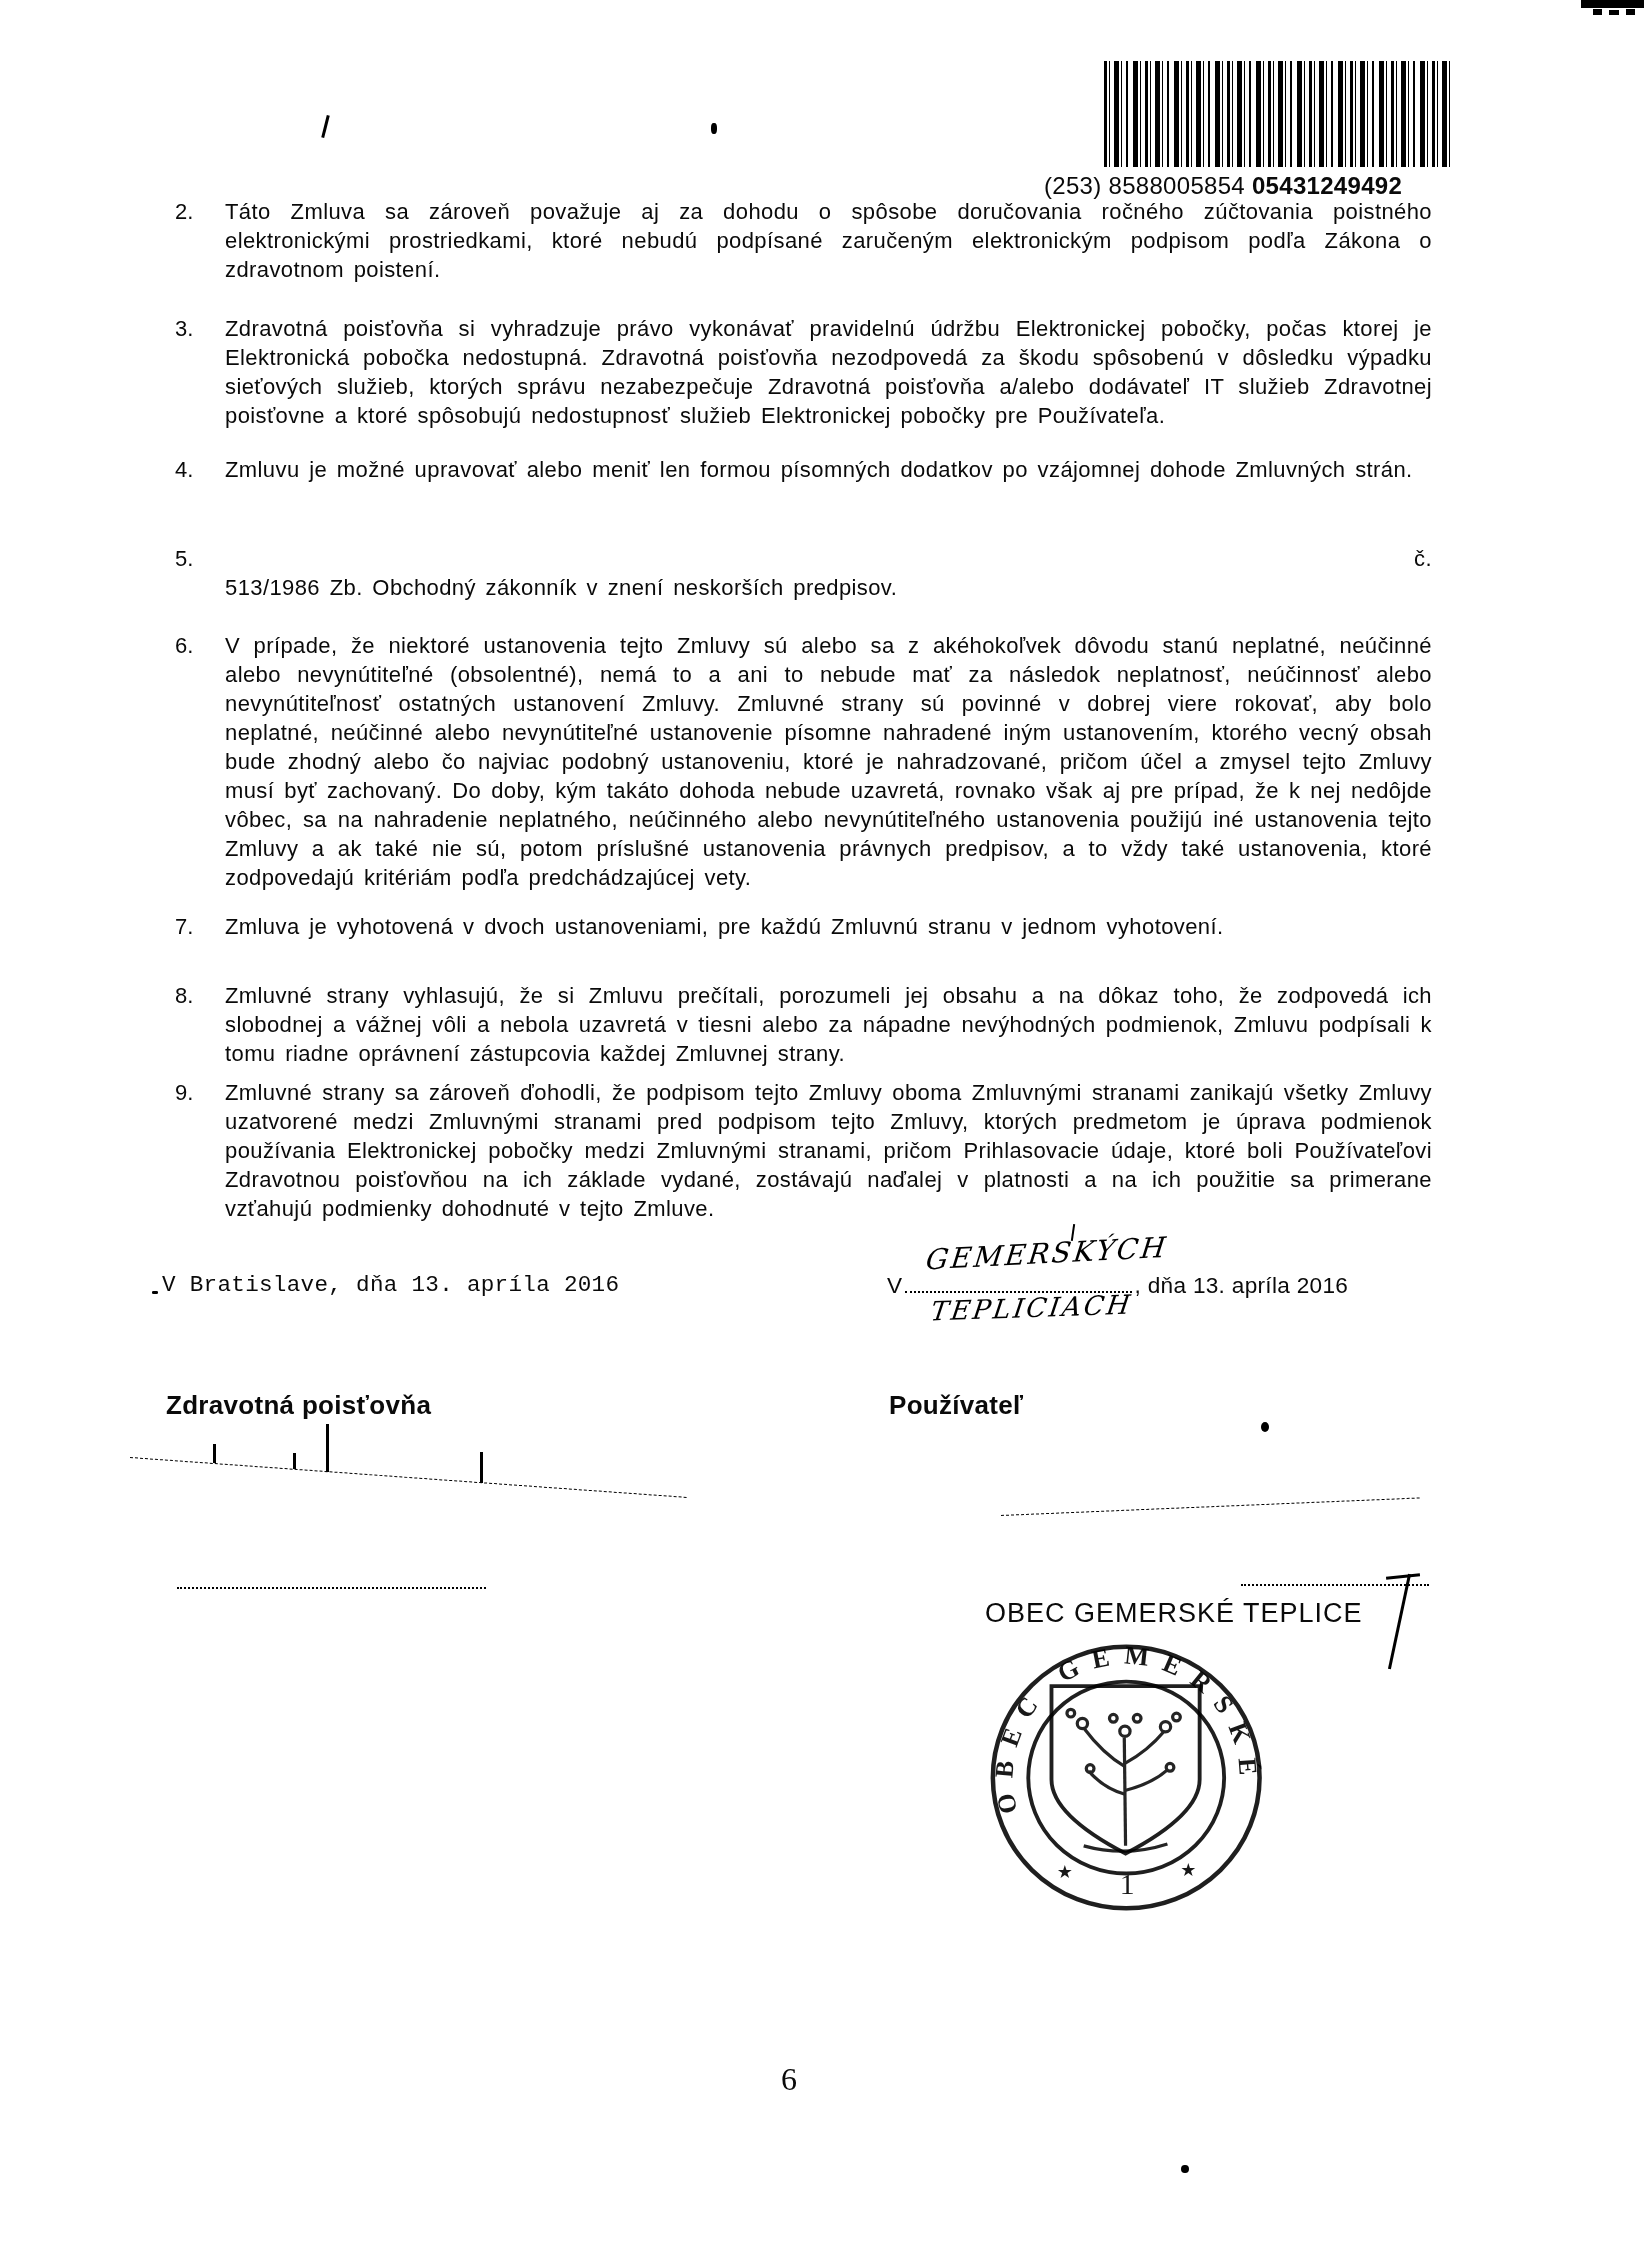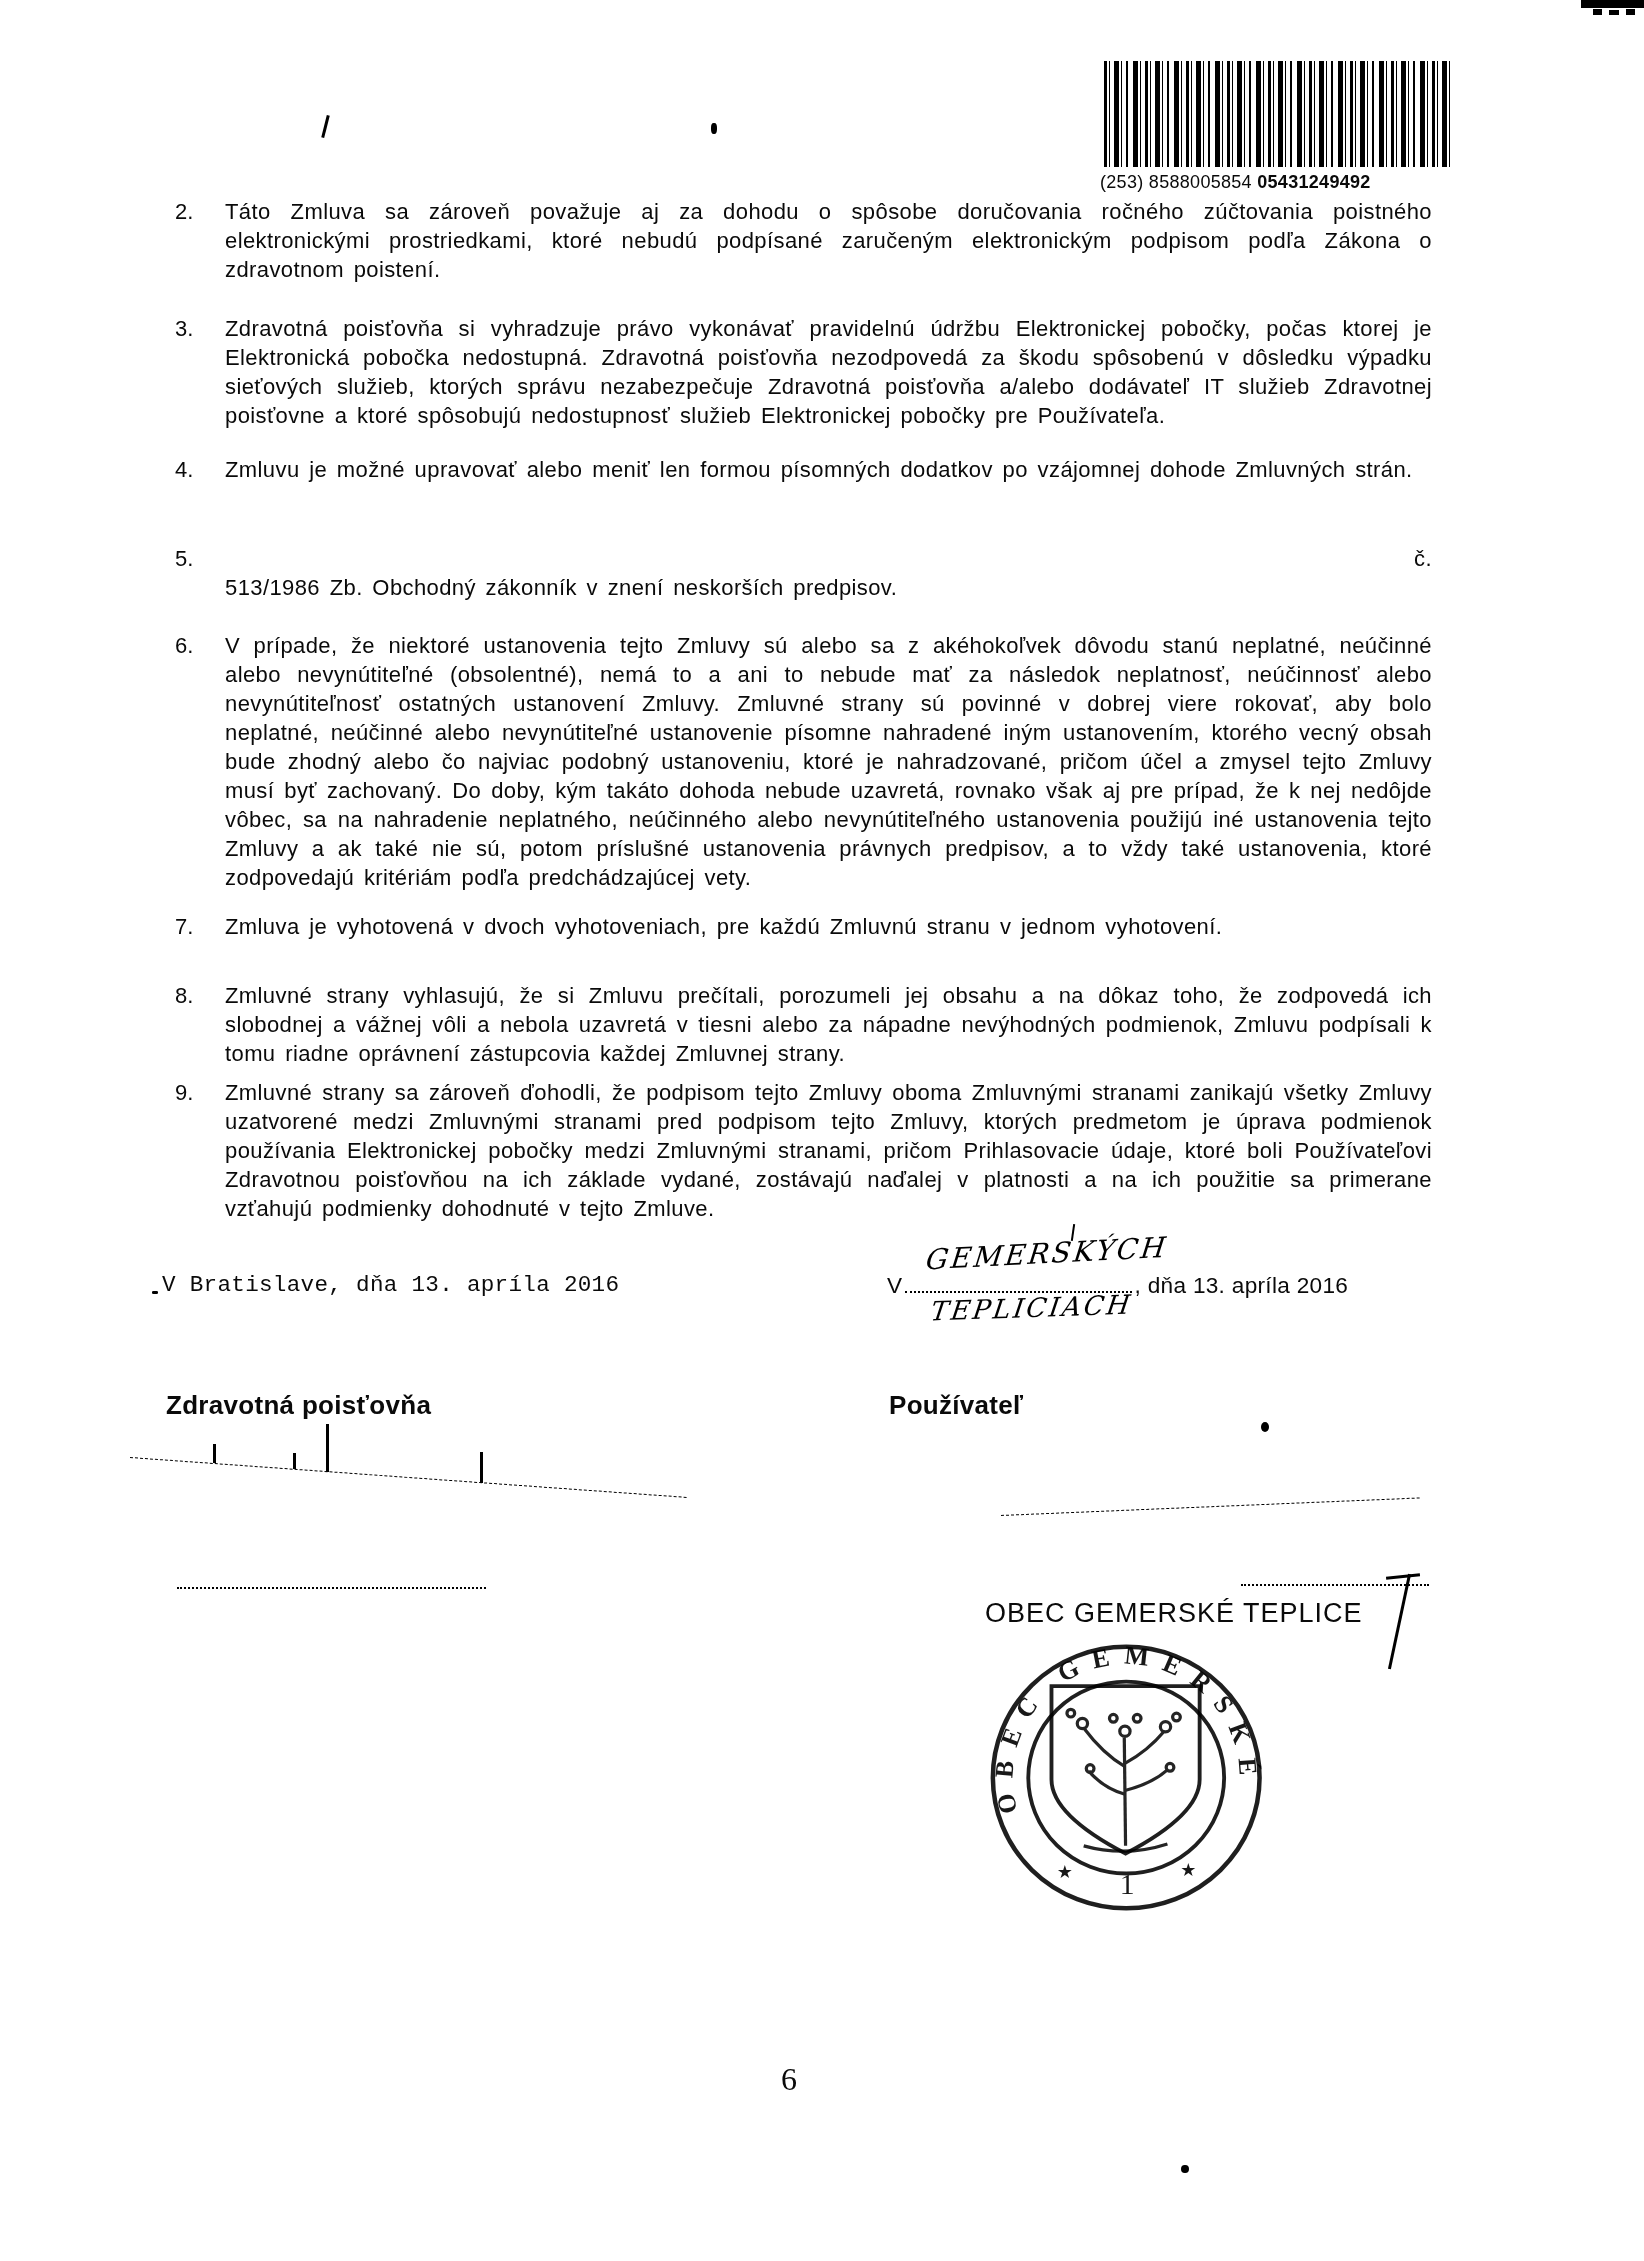--- a/index.html
+++ b/index.html
@@ -22,22 +22,22 @@
   
   .barcode{
     position:absolute;left:1104px;top:61px;width:348px;height:106px;
     background:repeating-linear-gradient(90deg,
       #000 0 2.6px,#fff 2.6px 4.5px,#000 4.5px 5.8px,#fff 5.8px 9.7px,
       #000 9.7px 15px,#fff 15px 17px,#000 17px 18px,#fff 18px 22px,
       #000 22px 24px,#fff 24px 29px,#000 29px 34px,#fff 34px 36px,
       #000 36px 37px,#fff 37px 41px);
   }
   .barcode-caption{
-    position:absolute;left:1100px;top:172px;width:358px;
-    font-size:18px;letter-spacing:0.3px;white-space:nowrap;
+    position:absolute;left:1044px;top:172px;width:358px;
+    font-size:24px;letter-spacing:0.3px;white-space:nowrap;
   }
   .barcode-caption .bc-num{font-weight:bold;}
   
   .clause{position:absolute;left:175px;width:1257px;display:flex;}
   .clause-num{width:50px;flex:0 0 50px;font-size:22px;line-height:29px;}
   .clause-text{
     width:1207px;font-size:22px;line-height:29px;
     text-align:justify;letter-spacing:0.4px;word-spacing:3.2px;
   }
   .tail-right{float:right;}
@@ -117,21 +117,21 @@
     </div>
   </div>
 
   <div class="clause" style="top:631px;">
     <div class="clause-num">6.</div>
     <div class="clause-text">V prípade, že niektoré ustanovenia tejto Zmluvy sú alebo sa z akéhokoľvek dôvodu stanú neplatné, neúčinné alebo nevynútiteľné (obsolentné), nemá to a ani to nebude mať za následok neplatnosť, neúčinnosť alebo nevynútiteľnosť ostatných ustanovení Zmluvy. Zmluvné strany sú povinné v dobrej viere rokovať, aby bolo neplatné, neúčinné alebo nevynútiteľné ustanovenie písomne nahradené iným ustanovením, ktorého vecný obsah bude zhodný alebo čo najviac podobný ustanoveniu, ktoré je nahradzované, pričom účel a zmysel tejto Zmluvy musí byť zachovaný. Do doby, kým takáto dohoda nebude uzavretá, rovnako však aj pre prípad, že k nej nedôjde vôbec, sa na nahradenie neplatného, neúčinného alebo nevynútiteľného ustanovenia použijú iné ustanovenia tejto Zmluvy a ak také nie sú, potom príslušné ustanovenia právnych predpisov, a to vždy také ustanovenia, ktoré zodpovedajú kritériám podľa predchádzajúcej vety.</div>
   </div>
 
   <div class="clause" style="top:912px;">
     <div class="clause-num">7.</div>
-    <div class="clause-text">Zmluva je vyhotovená v dvoch vyhotoveniach, pre každú Zmluvnú stranu v jednom vyhotovení.</div>
+    <div class="clause-text">Zmluva je vyhotovená v dvoch ustanoveniami, pre každú Zmluvnú stranu v jednom vyhotovení.</div>
   </div>
 
   <div class="clause" style="top:981px;">
     <div class="clause-num">8.</div>
     <div class="clause-text">Zmluvné strany vyhlasujú, že si Zmluvu prečítali, porozumeli jej obsahu a na dôkaz toho, že zodpovedá ich slobodnej a vážnej vôli a nebola uzavretá v tiesni alebo za nápadne nevýhodných podmienok, Zmluvu podpísali k tomu riadne oprávnení zástupcovia každej Zmluvnej strany.</div>
   </div>
 
   <div class="clause" style="top:1078px;">
     <div class="clause-num">9.</div>
     <div class="clause-text">Zmluvné strany sa zároveň ďohodli, že podpisom tejto Zmluvy oboma Zmluvnými stranami zanikajú všetky Zmluvy uzatvorené medzi Zmluvnými stranami pred podpisom tejto Zmluvy, ktorých predmetom je úprava podmienok používania Elektronickej pobočky medzi Zmluvnými stranami, pričom Prihlasovacie údaje, ktoré boli Používateľovi Zdravotnou poisťovňou na ich základe vydané, zostávajú naďalej v platnosti a na ich použitie sa primerane vzťahujú podmienky dohodnuté v tejto Zmluve.</div>

